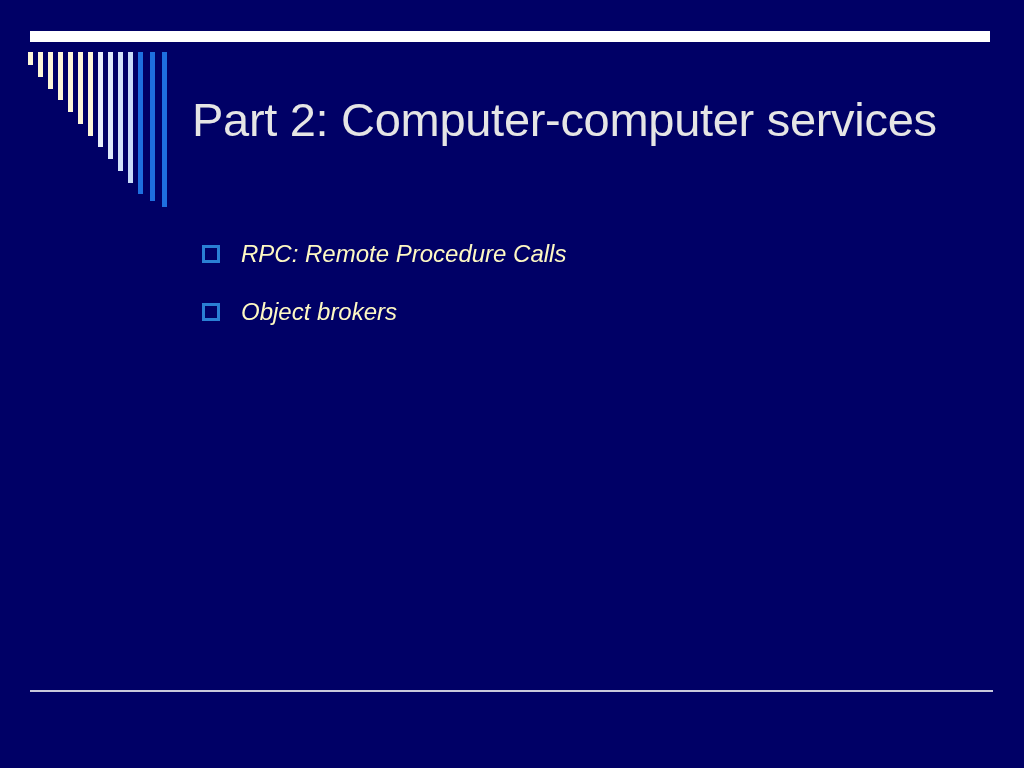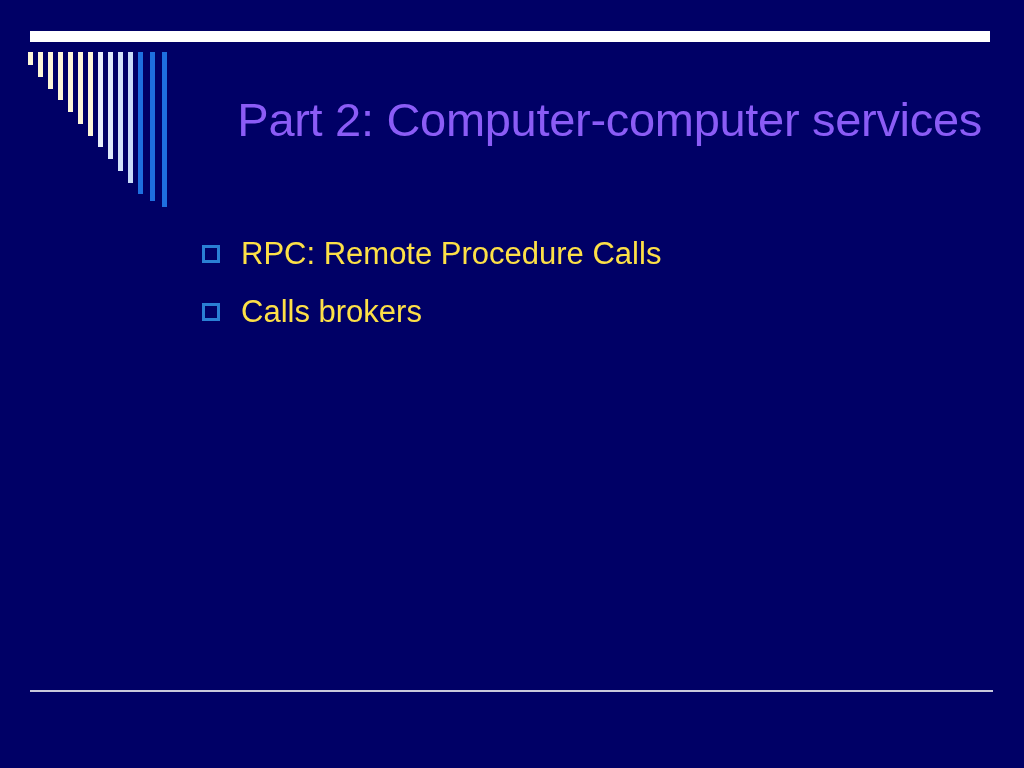--- a/index.html
+++ b/index.html
@@ -66,23 +66,24 @@
     top: 229px;
     width: 760px;
     list-style: none;
     margin: 0;
     padding: 0;
   }
   #bullet-list .bullet-row {
     position: relative;
     padding-left: 42px;
     margin-bottom: 8px;
-    color: #fde047;
-    font-size: 31px;
+    color: #fef9c3;
+    font-size: 24px;
     line-height: 50px;
+    font-style: italic;
   }
   #bullet-list .bullet-marker {
     position: absolute;
     left: 3px;
     top: 16px;
     width: 12px;
     height: 12px;
     border: 3px solid #2a7fd4;
     box-sizing: content-box;
   }
@@ -117,28 +118,28 @@
       <div class="deco-bar" style="left: 60px; height: 84px; background: rgb(253, 246, 216);"></div>
       <div class="deco-bar" style="left: 70px; height: 95px; background: rgb(232, 238, 252);"></div>
       <div class="deco-bar" style="left: 80px; height: 107px; background: rgb(223, 233, 251);"></div>
       <div class="deco-bar" style="left: 90px; height: 119px; background: rgb(211, 226, 250);"></div>
       <div class="deco-bar" style="left: 100px; height: 131px; background: rgb(201, 220, 249);"></div>
       <div class="deco-bar" style="left: 110px; height: 142px; background: rgb(30, 111, 224);"></div>
       <div class="deco-bar" style="left: 122px; height: 149px; background: rgb(30, 111, 224);"></div>
       <div class="deco-bar" style="left: 134px; height: 155px; background: rgb(30, 111, 224);"></div>
     </div>
 
-  <h1 id="title" style="color: #8b5cf6; text-align: right;">Part 2: Computer-computer services</h1>
+  <h1 id="title" style="color: #e5e5e5;">Part 2: Computer-computer services</h1>
 
   <ul id="bullet-list">
       <li class="bullet-row">
         <span class="bullet-marker" style="border-color: rgb(42, 127, 212);"></span>
         <span class="bullet-text">RPC: Remote Procedure Calls</span>
       </li>
       <li class="bullet-row">
         <span class="bullet-marker" style="border-color: rgb(42, 127, 212);"></span>
-        <span class="bullet-text">Calls brokers</span>
+        <span class="bullet-text">Object brokers</span>
       </li>
     </ul>
 
   <div id="bottom-rule" style="background: rgb(200, 200, 220);"></div>
 
 </div>
 
 </body></html>

